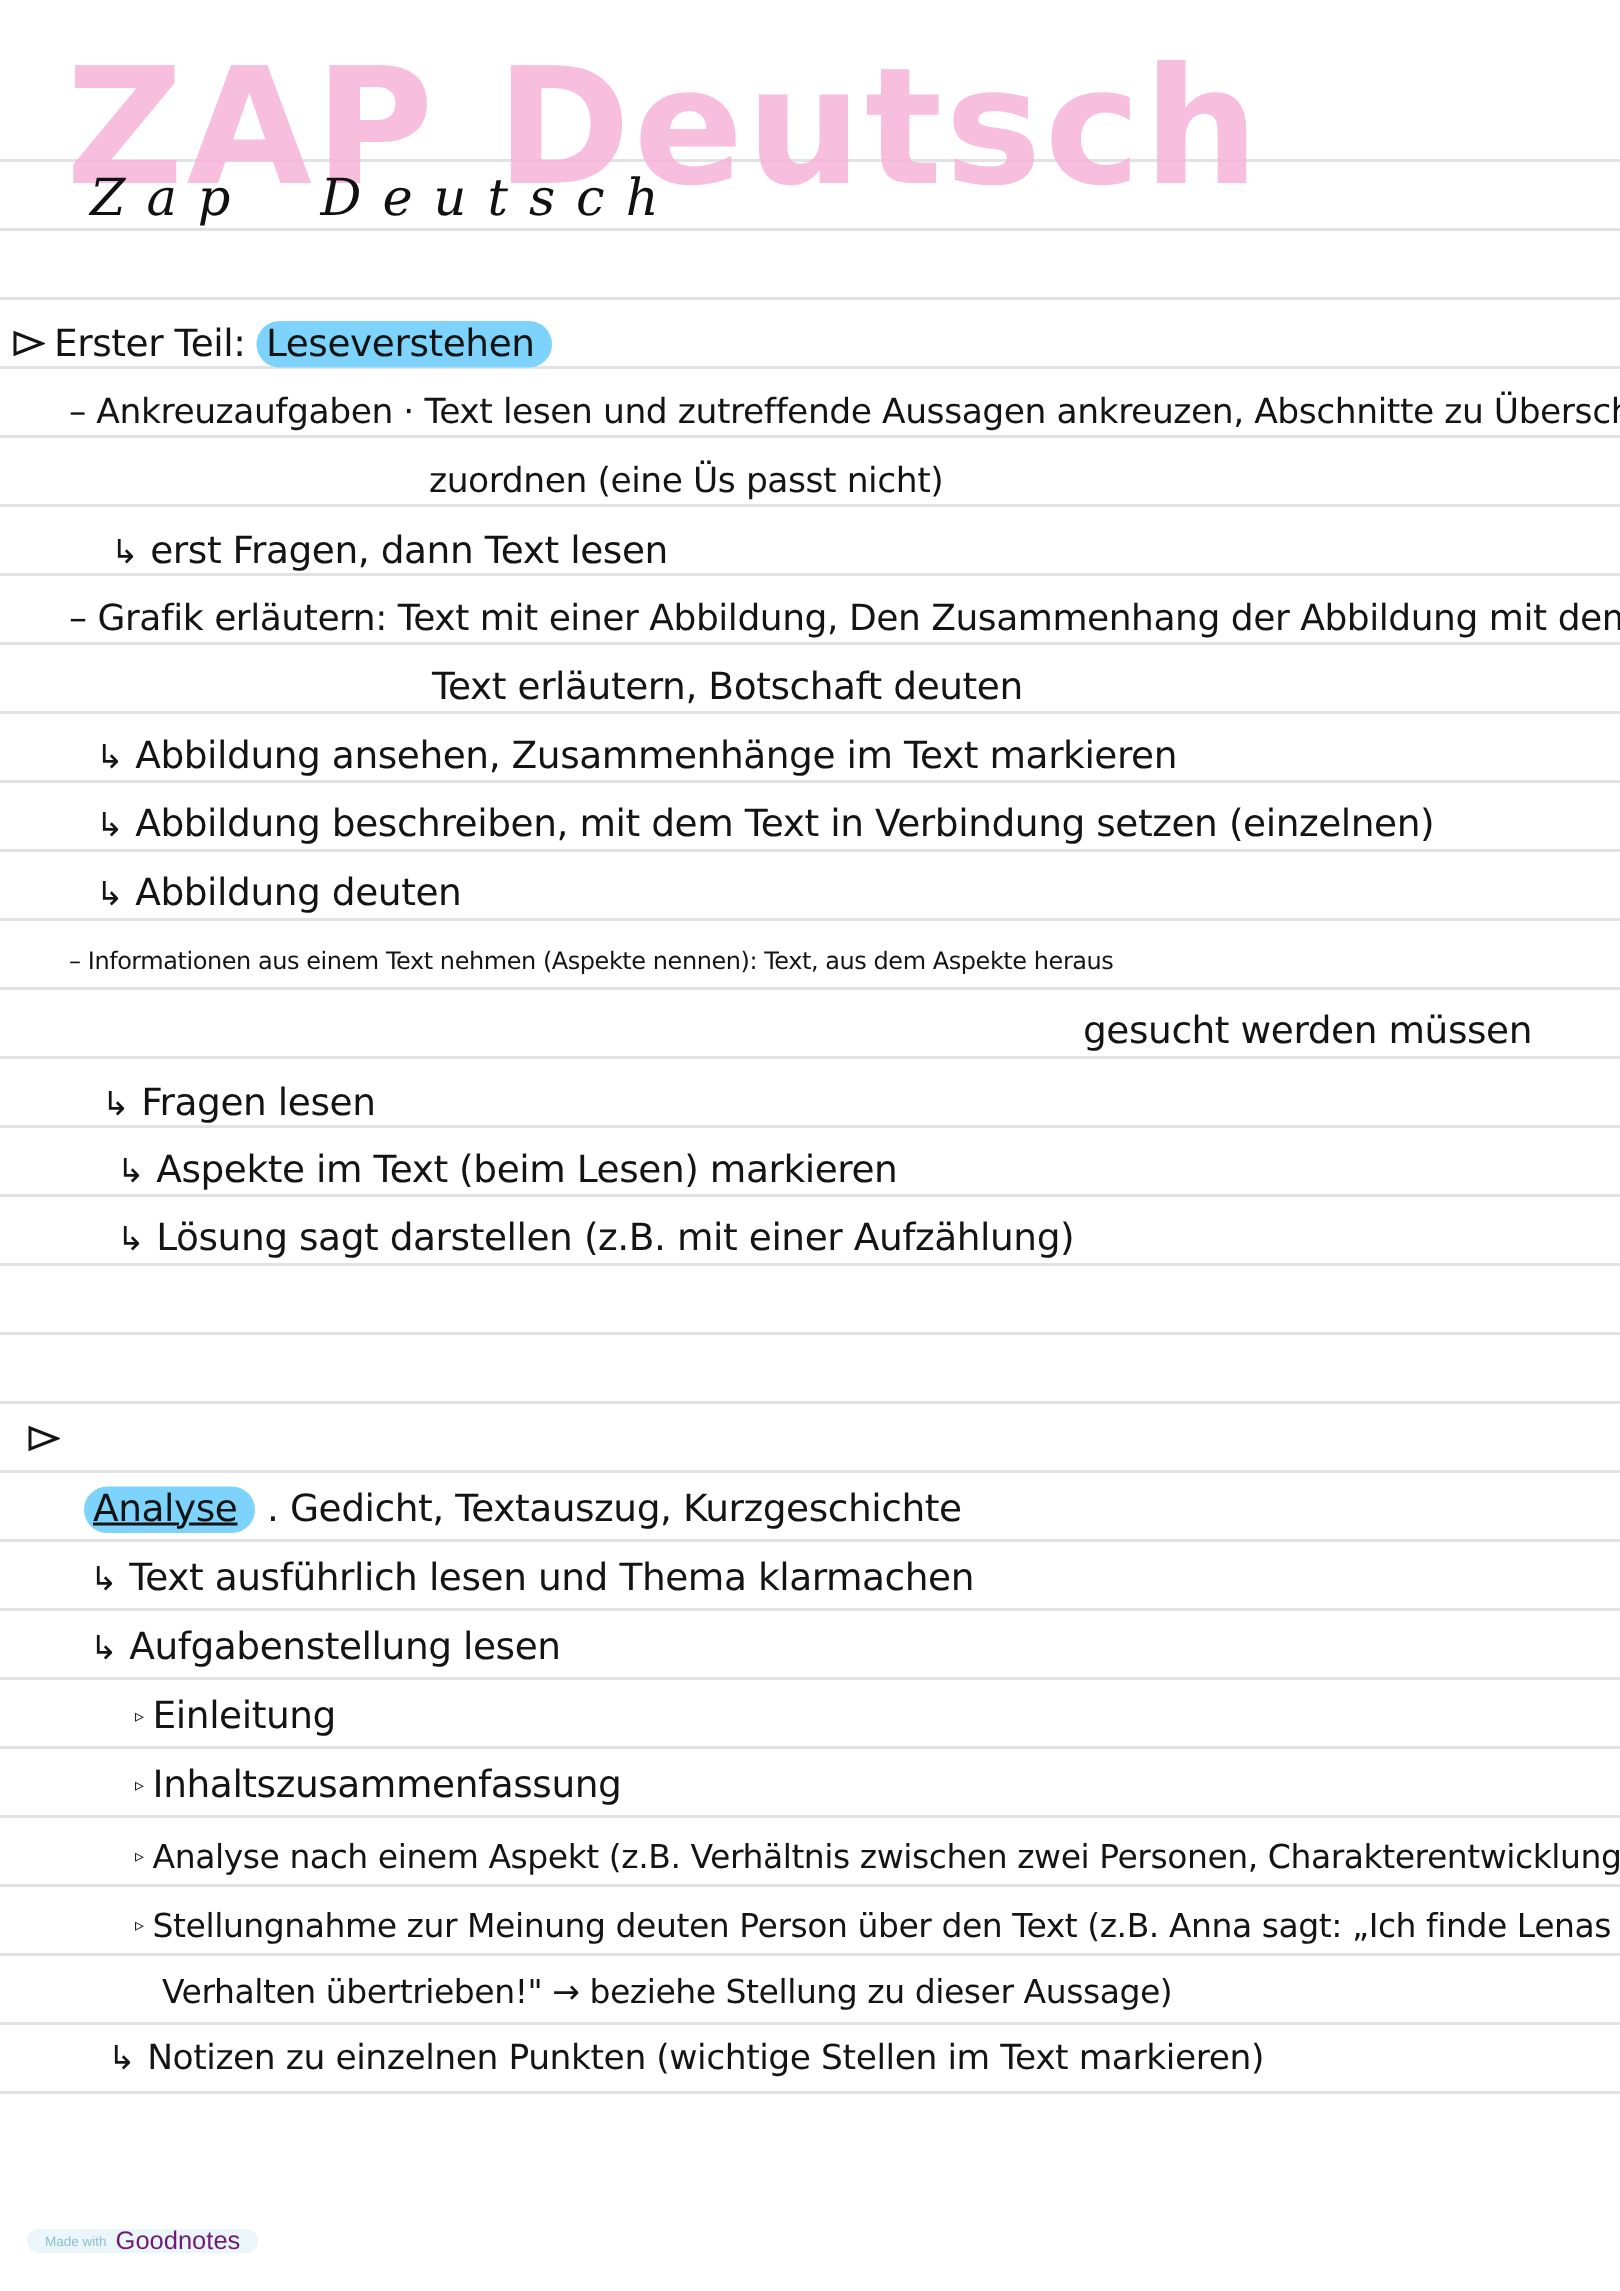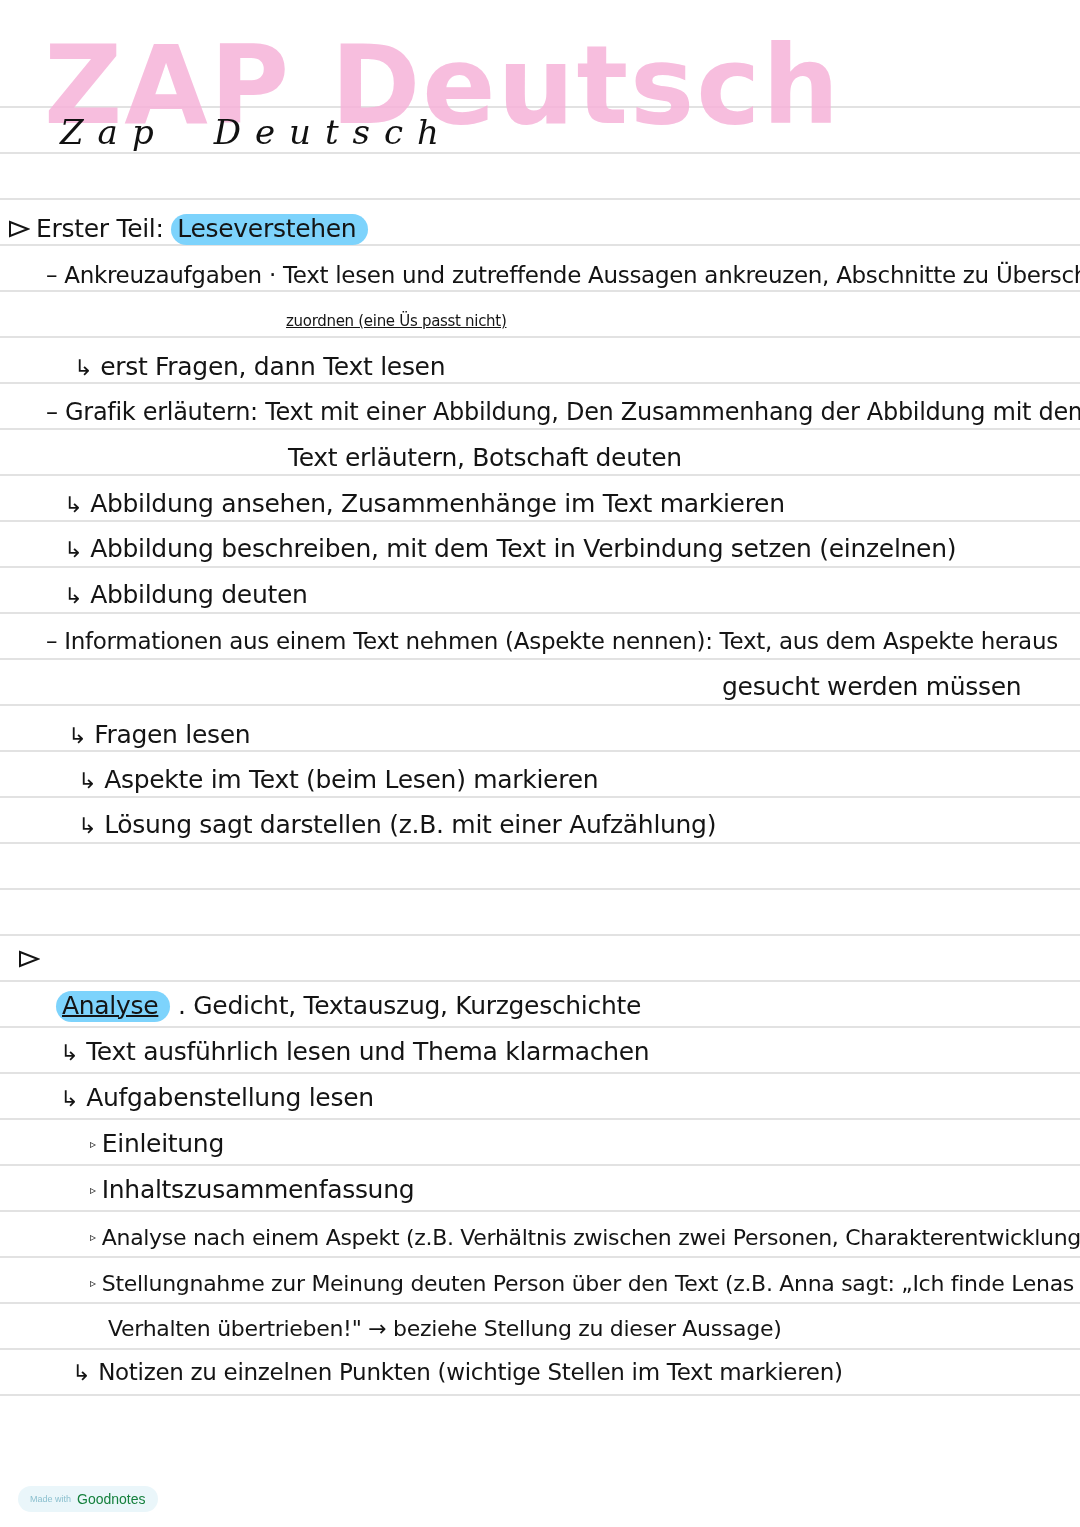--- a/index.html
+++ b/index.html
@@ -39,27 +39,27 @@
     background: #7dd3fc; border-radius: 18px; padding: 0 12px 2px 6px;
   }
   .hl-u { text-decoration: underline; text-decoration-thickness: 2px; }
   .tri-outline {
     display:inline-block; width:22px; height:18px; margin-right:6px; vertical-align: -1px;
   }
   .arrow { display:inline-block; margin-right: 8px; font-size: 22px; }
   .sm-tri { display:inline-block; font-size: 12px; margin-right: 6px; vertical-align: 4px; }
 
   .badge {
-    position: absolute; left: 18px; top: 1486px; height: 26px;
+    position: absolute; left: 18px; top: 1486px; height: 16px;
     padding: 0 12px; border-radius: 13px; background: #eaf6fa;
     display: flex; align-items: center; gap: 6px;
     font-family: "Liberation Sans", sans-serif;
   }
   .badge .made { font-size: 9px; color: #8cc0cf; }
-  .badge .brand { font-size: 14px; color: #15803d; }
+  .badge .brand { font-size: 17px; color: #701a75; }
 </style>
 </head>
 <body>
 
 <div class="page"></div>
 <div class="ruled-mask-top"></div>
 <div class="ruled-mask-bottom"></div>
 
 <div class="big-title">ZAP Deutsch</div>
 <div class="script-title">
@@ -70,21 +70,21 @@
   <svg class="tri-outline" viewBox="0 0 22 18">
       <path d="M2 2 L20 9 L2 16 Z" fill="none" stroke="#141414" stroke-width="2"></path>
     </svg><span>Erster Teil:</span>
   <span class="hl">Leseverstehen</span>
 </div>
 
 <div class="line" style="left:46px; top:260px; font-size:23px;">
   <span>–</span>
   <span>Ankreuzaufgaben · Text lesen und zutreffende Aussagen ankreuzen, Abschnitte zu Überschriften</span>
 </div>
-<div class="line" style="left:286px; top:306px; font-size:15px;text-decoration:underline;">zuordnen (eine Üs passt nicht)</div>
+<div class="line" style="left:286px; top:306px; font-size:23px;">zuordnen (eine Üs passt nicht)</div>
 
 <div class="line" style="left:74px; top:352px;">
   <span class="arrow">↳</span><span>erst Fragen, dann Text lesen</span>
 </div>
 
 <div class="line" style="left:46px; top:397px; font-size:24px;">
   <span>–</span>
   <span>Grafik erläutern: Text mit einer Abbildung, Den Zusammenhang der Abbildung mit dem</span>
 </div>
 <div class="line" style="left:288px; top:443px;">Text erläutern, Botschaft deuten</div>
@@ -92,21 +92,21 @@
 <div class="line" style="left:64px; top:489px;">
   <span class="arrow">↳</span><span>Abbildung ansehen, Zusammenhänge im Text markieren</span>
 </div>
 <div class="line" style="left:64px; top:534px;">
   <span class="arrow">↳</span><span>Abbildung beschreiben, mit dem Text in Verbindung setzen (einzelnen)</span>
 </div>
 <div class="line" style="left:64px; top:580px;">
   <span class="arrow">↳</span><span>Abbildung deuten</span>
 </div>
 
-<div class="line" style="left:46px; top:626px; font-size:23px;">
+<div class="line" style="left:46px; top:626px; font-size:16px;">
   <span>–</span>
   <span>Informationen aus einem Text nehmen (Aspekte nennen): Text, aus dem Aspekte heraus</span>
 </div>
 <div class="line" style="left:722px; top:672px;">gesucht werden müssen</div>
 
 <div class="line" style="left:68px; top:720px;">
   <span class="arrow">↳</span><span>Fragen lesen</span>
 </div>
 <div class="line" style="left:78px; top:765px;">
   <span class="arrow">↳</span><span>Aspekte im Text (beim Lesen) markieren</span>

